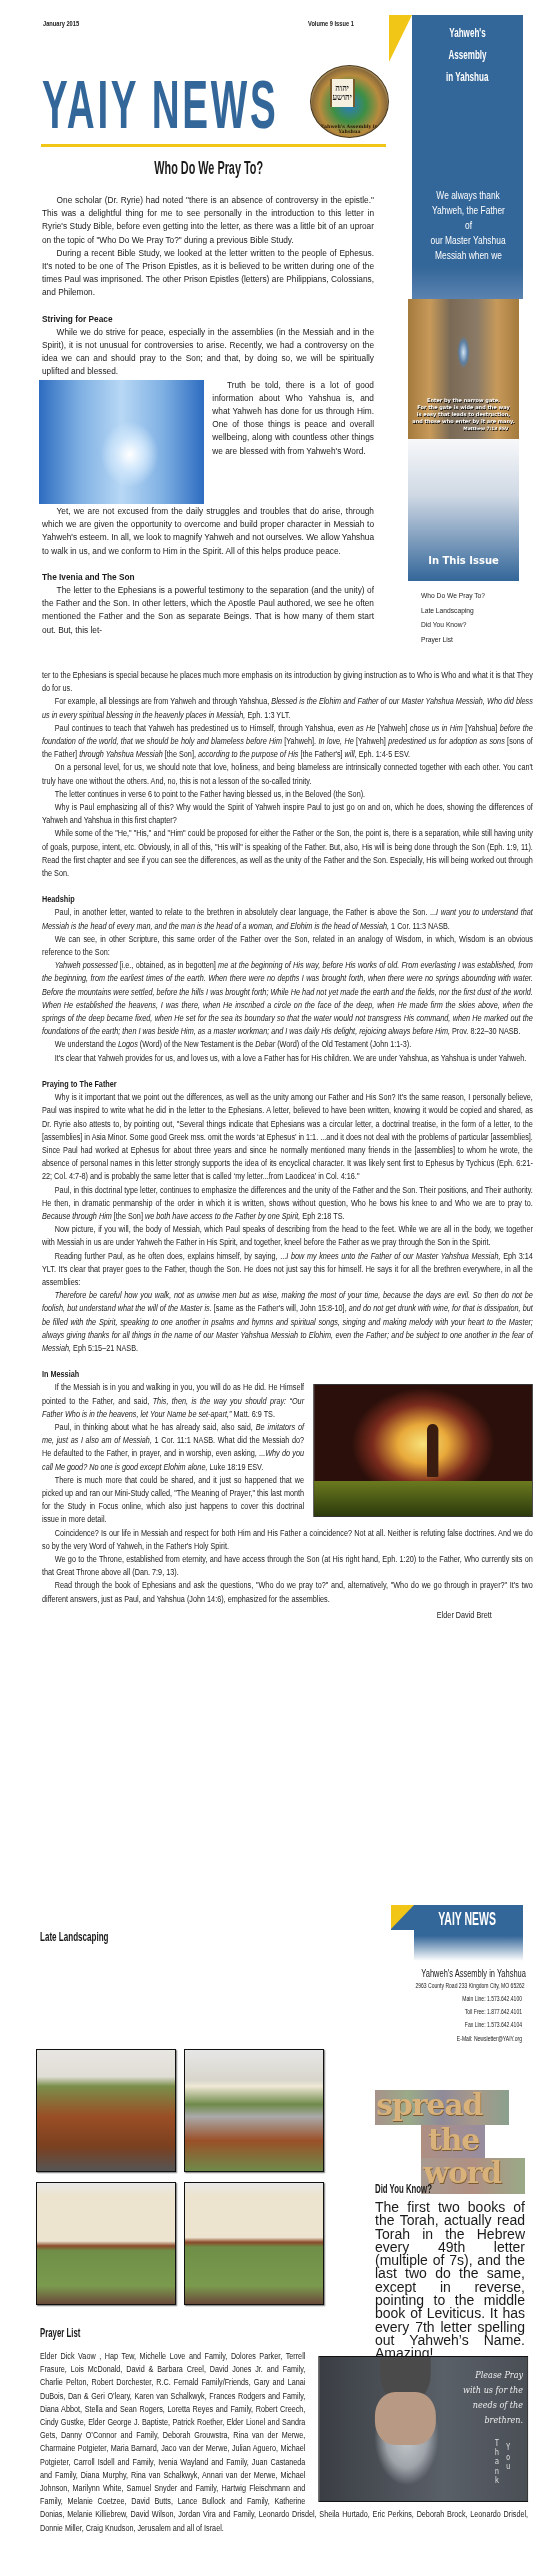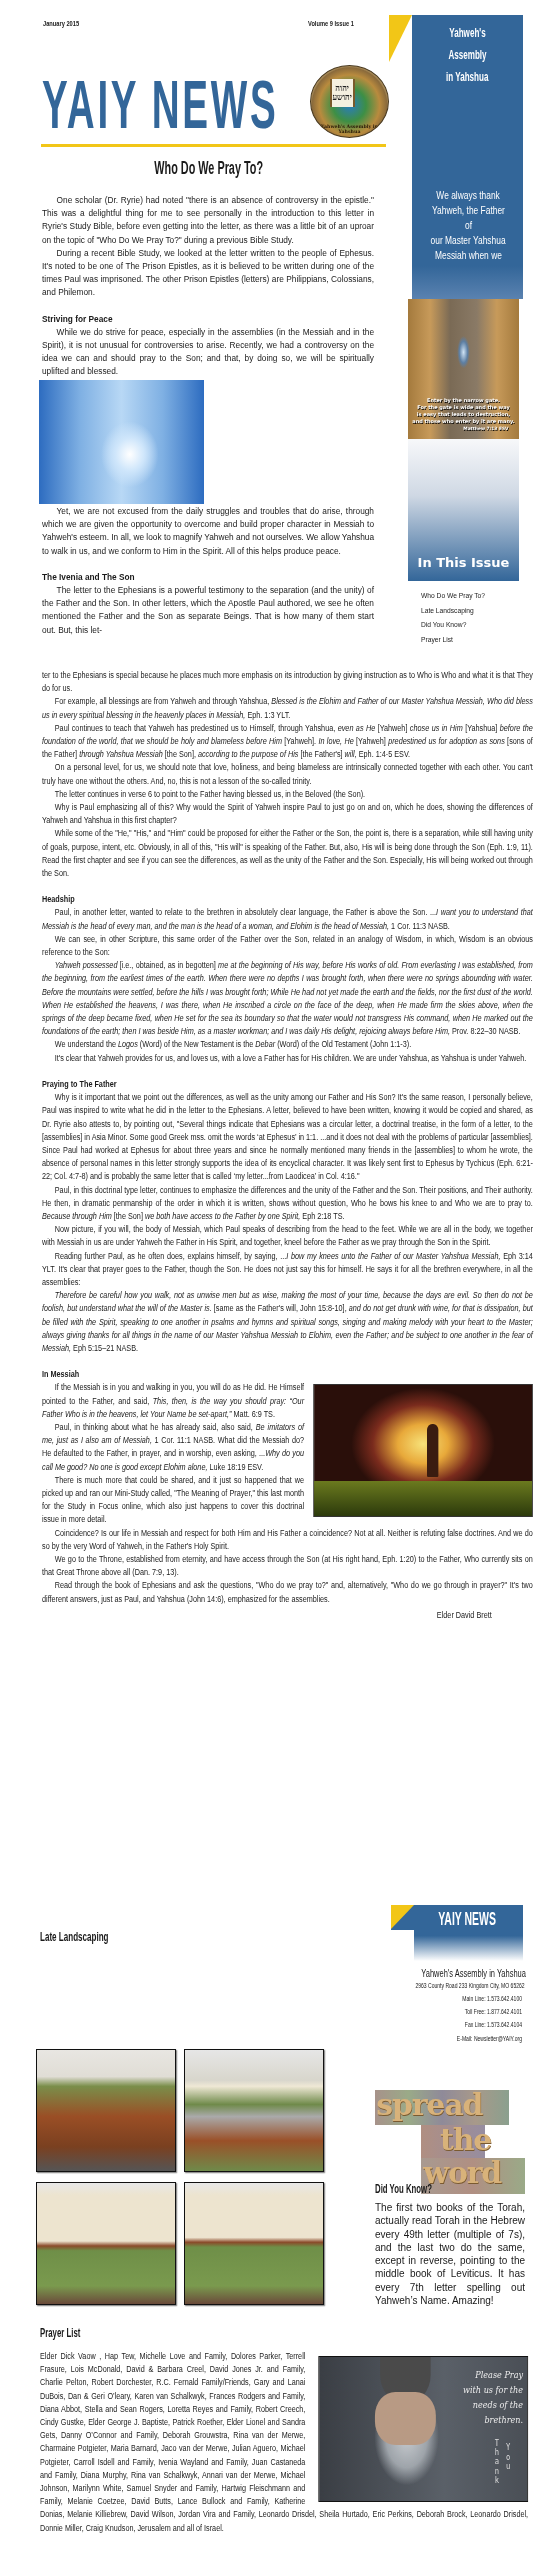--- a/index.html
+++ b/index.html
@@ -30,21 +30,21 @@
   #sidebar-ref { left: 412px; top: 307px; width: 111px; text-align: center; color: #fff; font-size: 7.6px; font-family: "Liberation Sans", sans-serif; }
   #sidebar-ref span { display: inline-block; transform: scaleX(0.8); }
   #sidebar-grad { left: 412px; top: 266px; width: 111px; height: 33px; background: linear-gradient(#336699, #5a82b0); }
   #gate-image { left: 408px; top: 299px; width: 111px; height: 140px;
                 background: radial-gradient(ellipse 10.5px 27px at 50% 38%, #cfe3f5 0%, #5d7fa3 40%, transparent 60%),
                             linear-gradient(90deg, #a47a3d 0%, #c79a5a 20%, #7a6a55 38%, #8a7a66 62%, #c79a5a 80%, #a47a3d 100%);
                 color: #fff; font-family: "DejaVu Sans", sans-serif; font-weight: bold; font-size: 5px; line-height: 7px; text-align: center; text-shadow: 0.6px 0.6px 0.6px #000; }
   #gate-image .cap { position: absolute; left: 0; right: 0; top: 98px; }
   #gate-image .ref { display: block; text-align: right; padding-right: 10.5px; font-size: 4.4px; }
   #sidebar-lower { left: 408px; top: 439px; width: 111px; height: 142px; background: linear-gradient(#f7f8fa 0%, #cfd8e4 40%, #336699 100%); }
-  #in-this-issue { left: 408px; top: 555px; width: 111px; text-align: center; color: #fff; font-size: 13px; font-weight: bold; font-family: "DejaVu Sans", sans-serif; }
+  #in-this-issue { left: 408px; top: 555px; width: 111px; text-align: center; color: #fff; font-size: 10px; font-weight: bold; font-family: "DejaVu Sans", sans-serif; }
   #toc { left: 421px; top: 589px; font-family: "Liberation Sans", sans-serif; font-size: 6.7px; line-height: 14.6px; color: #222; }
 
   
   .body { font-family: "Liberation Sans", sans-serif; font-size: 8.3px; line-height: 13.2px; text-align: justify; color: #1a1a1a; }
   .body p { text-indent: 14.6px; }
   .body h3 { font-size: 8.3px; font-weight: bold; margin-top: 13px; }
   #col1 { left: 42px; top: 194px; width: 332px; }
   #col2 { left: 42px; top: 669px; width: 561px; transform: scaleX(0.875); transform-origin: left top; }
   #cloud-img { float: left; width: 165px; height: 124px; margin: 1.2px 8.2px 1.2px -2.9px;
                background: radial-gradient(ellipse 41px 47px at 55% 60%, #ffffff 0%, #cfe6fb 35%, transparent 70%),
@@ -69,24 +69,24 @@
   #news-white { left: 391px; top: 1930px; width: 23.4px; height: 32px; background: #fff; }
   #news-title { left: 412px; top: 1909px; width: 111px; text-align: center; color: #fff; font-size: 17.5px; font-weight: bold; font-family: "Liberation Sans", sans-serif; }
   #news-title span { display: inline-block; transform: scaleX(0.6); }
   #contact { left: 374px; top: 1966px; width: 148px; text-align: right; font-family: "Liberation Sans", sans-serif; }
   #contact .org { font-size: 11px; line-height: 15px; transform: scaleX(0.68); transform-origin: right top; white-space: nowrap; }
   #contact .addr { font-size: 7px; line-height: 10.5px; transform: scaleX(0.72); transform-origin: right top; white-space: nowrap; }
   #contact .line { font-size: 7px; line-height: 13.4px; transform: scaleX(0.72); transform-origin: right top; white-space: nowrap; }
   #spread-img { left: 375px; top: 2060px; width: 150px; height: 108px; margin-top: 30px; }
   #spread-img .blk { position: absolute; font-family: "DejaVu Serif", serif; font-weight: bold; color: #d8b27a; text-shadow: 0.6px 0.6px 0 #7a5a30; line-height: 1; }
   #spread-img .b1 { left: 0; top: 0; width: 134px; height: 35px; background: linear-gradient(90deg, #a7928a, #9aaa88, #8f8a99, #a8998a, #8aa08e); font-size: 30px; letter-spacing: -1.2px; padding-left: 1.2px; }
-  #spread-img .b2 { left: 46px; top: 35px; width: 64px; height: 33px; background: linear-gradient(90deg, #b08f82, #968da0); font-size: 30px; letter-spacing: -1.2px; padding-left: 19px; }
+  #spread-img .b2 { left: 46px; top: 35px; width: 64px; height: 33px; background: linear-gradient(90deg, #b08f82, #968da0); font-size: 30px; letter-spacing: -1.2px; padding-left: 7px; }
   #spread-img .b3 { left: 46px; top: 68px; width: 104px; height: 36px; background: linear-gradient(90deg, #a89a90, #b08f82, #9aaa88); font-size: 30px; letter-spacing: -1.2px; padding-left: 2.3px; }
   #dyk-heading { left: 375px; top: 2181px; font-size: 13px; font-weight: bold; font-family: "Liberation Sans", sans-serif; transform: scaleX(0.6); transform-origin: left top; }
-  #dyk-body { left: 375px; top: 2201px; width: 150px; font-family: "Liberation Sans", sans-serif; font-size: 10px; line-height: 13.3px; text-align: justify; }
+  #dyk-body { left: 375px; top: 2201px; width: 150px; font-family: "Liberation Sans", sans-serif; font-size: 14px; line-height: 13.3px; text-align: justify; }
 
   #prayer-heading { left: 40px; top: 2325px; font-size: 13px; font-weight: bold; font-family: "Liberation Sans", sans-serif; transform: scaleX(0.6); transform-origin: left top; }
   #prayer-body { left: 40px; top: 2350px; width: 561px; transform: scaleX(0.87); transform-origin: left top; text-align: justify; text-indent: 0; }
   #prayer-img { position: relative; float: right; width: 241px; height: 146px; margin: 5.8px 0 2.3px 15px; border: 1.8px solid #111;
                 background: radial-gradient(ellipse 53px 70px at 42% 55%, #c8ccd0 0%, #9ea4aa 45%, transparent 70%),
                             linear-gradient(90deg, #3a3e44, #5a6068 60%, #4a4f56); }
   #prayer-img .head { position: absolute; left: 70px; top: 0; width: 58px; height: 47px; background: #4a4a4a; border-radius: 0 0 29px 29px; }
   #prayer-img .hands { position: absolute; left: 64px; top: 35px; width: 70px; height: 53px; background: #b89a84; border-radius: 23.4px; }
   #prayer-img .msg { position: absolute; right: 4.7px; top: 10.5px; width: 82px; text-align: right; color: #eee; font-family: "DejaVu Serif", serif; font-style: italic; font-size: 9.3px; line-height: 15px; }
   #prayer-img .ty { position: absolute; right: 14px; top: 82px; color: #ddd; font-family: "DejaVu Sans Mono", monospace; font-size: 8.2px; line-height: 9.3px; width: 23.4px; }
@@ -144,20 +144,21 @@
   <div>Did You Know?</div>
   <div>Prayer List</div>
 </div>
 
 <div id="col1" class="abs body">
   <p>One scholar (Dr. Ryrie) had noted "there is an absence of controversy in the epistle." This was a delightful thing for me to see personally in the introduction to this letter in Ryrie's Study Bible, before even getting into the letter, as there was a little bit of an uproar on the topic of "Who Do We Pray To?" during a previous Bible Study.</p>
   <p>During a recent Bible Study, we looked at the letter written to the people of Ephesus. It's noted to be one of The Prison Epistles, as it is believed to be written during one of the times Paul was imprisoned. The other Prison Epistles (letters) are Philippians, Colossians, and Philemon.</p>
   <h3>Striving for Peace</h3>
   <p><span>While we do strive for peace, especially in the assemblies (in the Messiah and in the Spirit), it is not unusual for controversies to arise. Recently, we had a controversy on the idea we can and should pray to the Son; and that, by doing so, we will be spiritually uplifted and blessed.</span></p>
   <div id="cloud-img"></div>
+  <p>Truth be told, there is a lot of good information about Who Yahshua is, and what Yahweh has done for us through Him. One of those things is peace and overall wellbeing, along with countless other things we are blessed with from Yahweh's Word.</p>
   <p style="clear:both">Yet, we are not excused from the daily struggles and troubles that do arise, through which we are given the opportunity to overcome and build proper character in Messiah to Yahweh's esteem. In all, we look to magnify Yahweh and not ourselves. We allow Yahshua to walk in us, and we conform to Him in the Spirit. All of this helps produce peace.</p>
   <h3>The Ivenia and The Son</h3>
   <p>The letter to the Ephesians is a powerful testimony to the separation (and the unity) of the Father and the Son. In other letters, which the Apostle Paul authored, we see he often mentioned the Father and the Son as separate Beings. That is how many of them start out. But, this let-</p>
 </div>
 
 <div id="col2" class="abs body">
   <p style="text-indent:0">ter to the Ephesians is special because he places much more emphasis on its introduction by giving instruction as to Who is Who and what it is that They do for us.</p>
   <p><span>For example, all blessings are from Yahweh and through Yahshua, </span><i>Blessed is the Elohim and Father of our Master Yahshua Messiah, Who did bless us in every spiritual blessing in the heavenly places in Messiah,</i><span> Eph. 1:3 YLT.</span></p>
   <p>Paul continues to teach that Yahweh has predestined us to Himself, through Yahshua, <i>even as He</i> [Yahweh] <i>chose us in Him</i> [Yahshua] <i>before the foundation of the world, that we should be holy and blameless before Him</i> [Yahweh]. <i>In love, He</i> [Yahweh] <i>predestined us for adoption as sons</i> [sons of the Father] <i>through Yahshua Messiah</i> [the Son], <i>according to the purpose of His</i> [the Father's] <i>will,</i> Eph. 1:4-5 ESV.</p>
   <p>On a personal level, for us, we should note that love, holiness, and being blameless are intrinsically connected together with each other. You can't truly have one without the others. And, no, this is not a lesson of the so-called trinity.</p>

